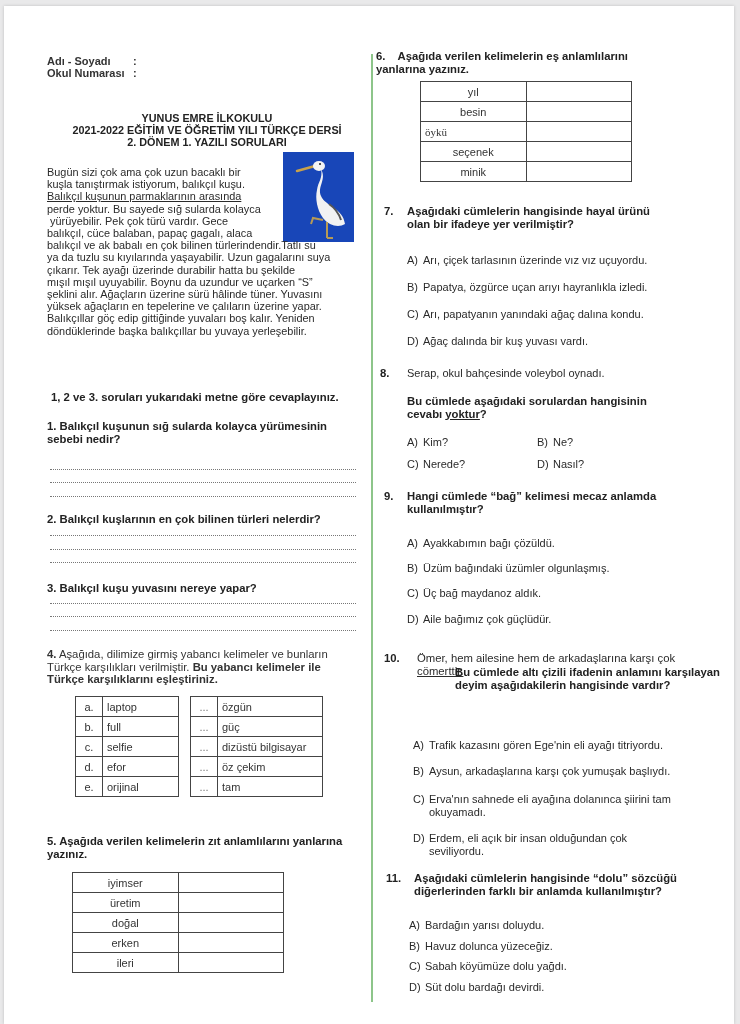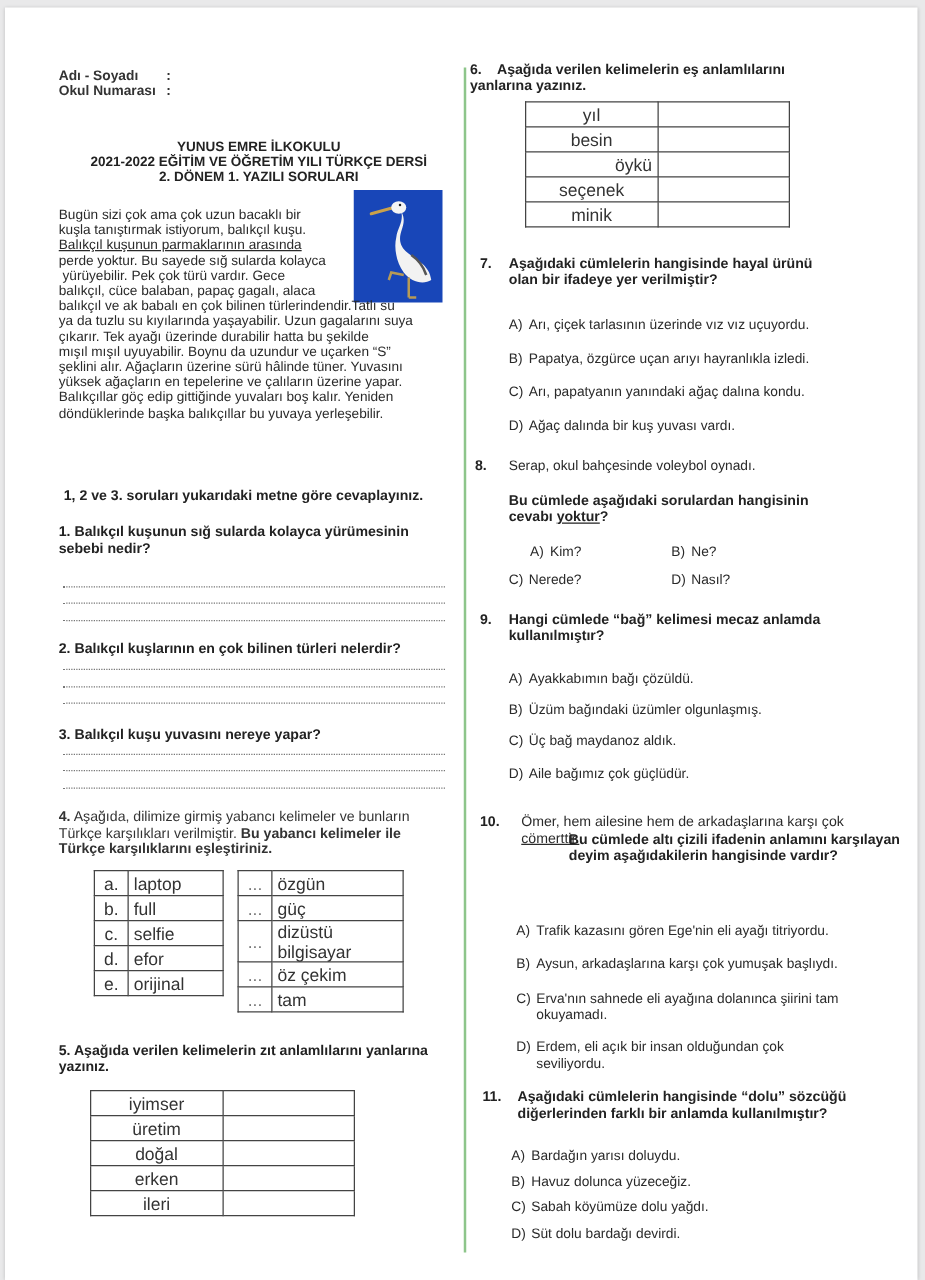--- a/index.html
+++ b/index.html
@@ -36,21 +36,21 @@
     left: 279px; top: 146px; width: 71px; height: 90px;
     background: #1846b8;
   }
 
   .dotline {
     position: absolute; left: 46px; width: 306px; height: 0;
     border-top: 1px dotted #777;
   }
 
   table.grid { border-collapse: collapse; position: absolute; }
-  table.grid td { border: 1px solid #444; font-size: 14px; color: #333; padding: 0 4px; height: 19px; }
+  table.grid td { border: 1px solid #444; font-size: 11px; color: #333; padding: 0 4px; height: 19px; }
 
   .q-num { position: absolute; font-weight: bold; font-size: 11.3px; }
   .opt { position: absolute; font-size: 11px; line-height: 12.5px; color: #2a2a2a; }
   .opt .k { display: inline-block; width: 16px; }
 </style>
 </head>
 <body>
 
 <div class="page">
   <div class="col-divider"></div>
@@ -217,21 +217,21 @@
     <tbody id="q6-body">
         <tr>
           <td style="width: 50%; text-align: center;">yıl</td>
           <td></td>
         </tr>
         <tr>
           <td style="width: 50%; text-align: center;">besin</td>
           <td></td>
         </tr>
         <tr>
-          <td style="width: 50%; text-align: right;">öykü</td>
+          <td style="width: 50%; text-align: left; font-family: Liberation Serif, serif;">öykü</td>
           <td></td>
         </tr>
         <tr>
           <td style="width: 50%; text-align: center;">seçenek</td>
           <td></td>
         </tr>
         <tr>
           <td style="width: 50%; text-align: center;">minik</td>
           <td></td>
         </tr>
@@ -250,21 +250,21 @@
       <div class="opt" style="left: 403px; top: 329px;"><span class="k">D)</span><span>Ağaç dalında bir kuş yuvası vardı.</span></div>
     </div>
 
   <div class="q-num" style="left:376px; top:361px;">8.</div>
   <div class="opt" style="left:403px; top:361px;">Serap, okul bahçesinde voleybol oynadı.</div>
   <div class="abs b s11" style="left:403px; top:389px;">
     <div>Bu cümlede aşağıdaki sorulardan hangisinin</div>
     <div><span>cevabı </span><span class="ul">yoktur</span><span>?</span></div>
   </div>
   <div id="q8-opts">
-      <div class="opt" style="left: 403px; top: 430px; margin-left: 17px;"><span class="k">A)</span><span>Kim?</span></div>
+      <div class="opt" style="left: 403px; top: 430px;"><span class="k">A)</span><span>Kim?</span></div>
       <div class="opt" style="left: 533px; top: 430px;"><span class="k">B)</span><span>Ne?</span></div>
       <div class="opt" style="left: 403px; top: 452px;"><span class="k">C)</span><span>Nerede?</span></div>
       <div class="opt" style="left: 533px; top: 452px;"><span class="k">D)</span><span>Nasıl?</span></div>
     </div>
 
   <div class="q-num" style="left:380px; top:484px;">9.</div>
   <div class="abs b s11" style="left:403px; top:484px;">
     <div>Hangi cümlede “bağ” kelimesi mecaz anlamda</div>
     <div>kullanılmıştır?</div>
   </div>

